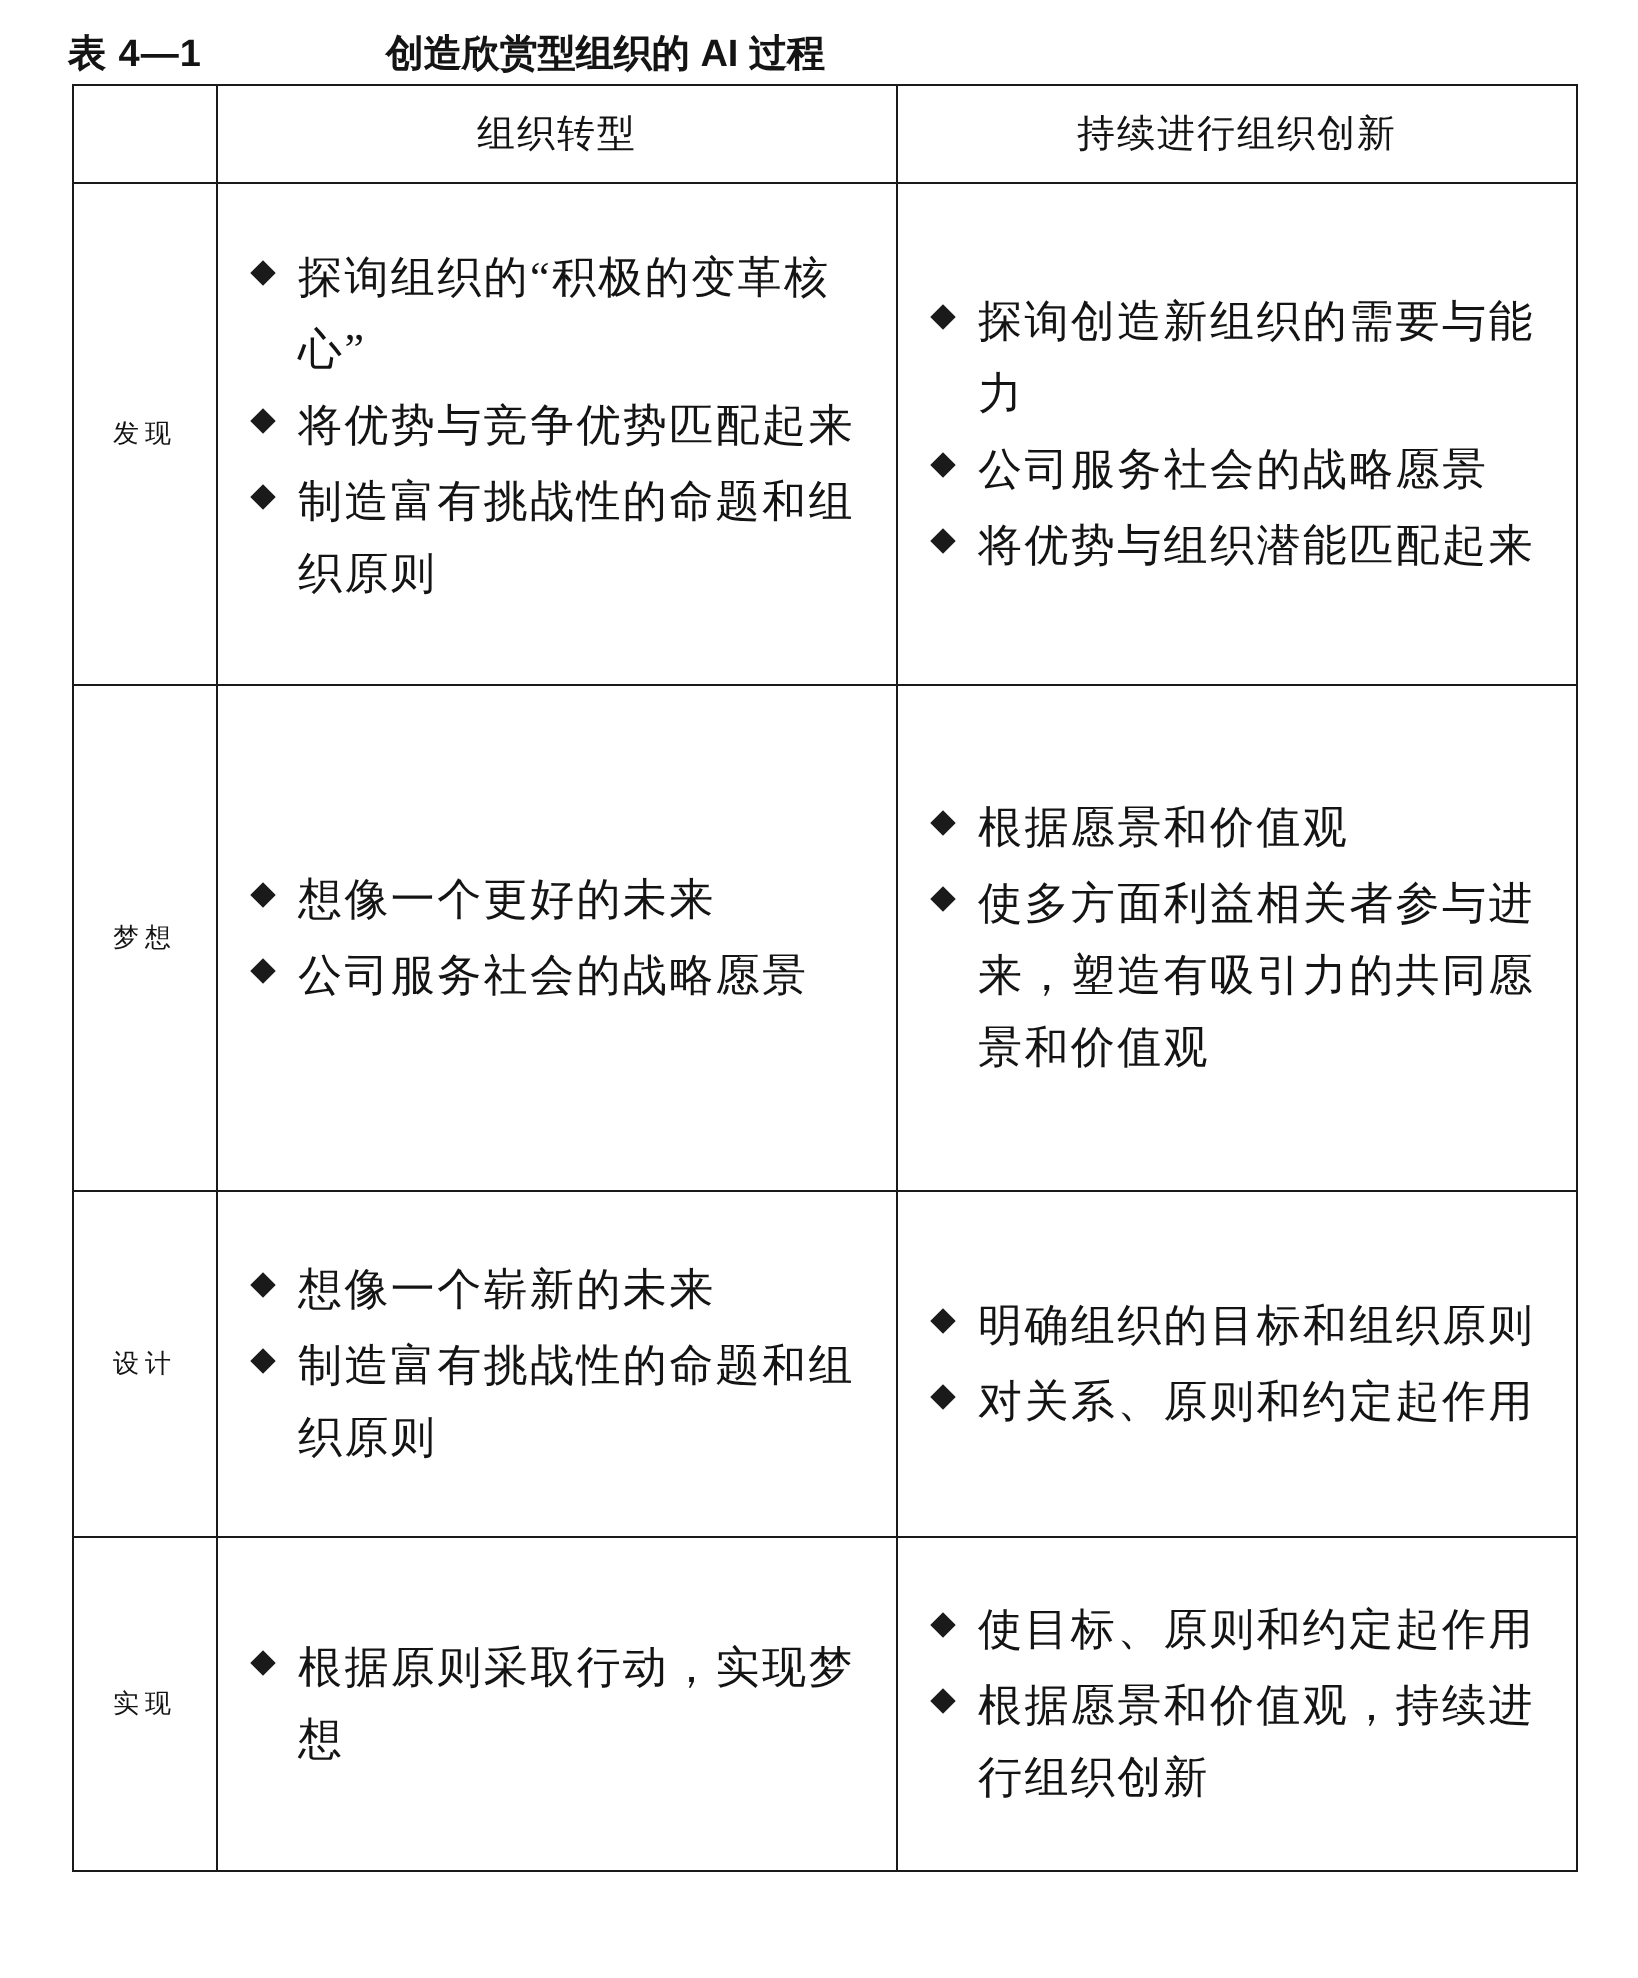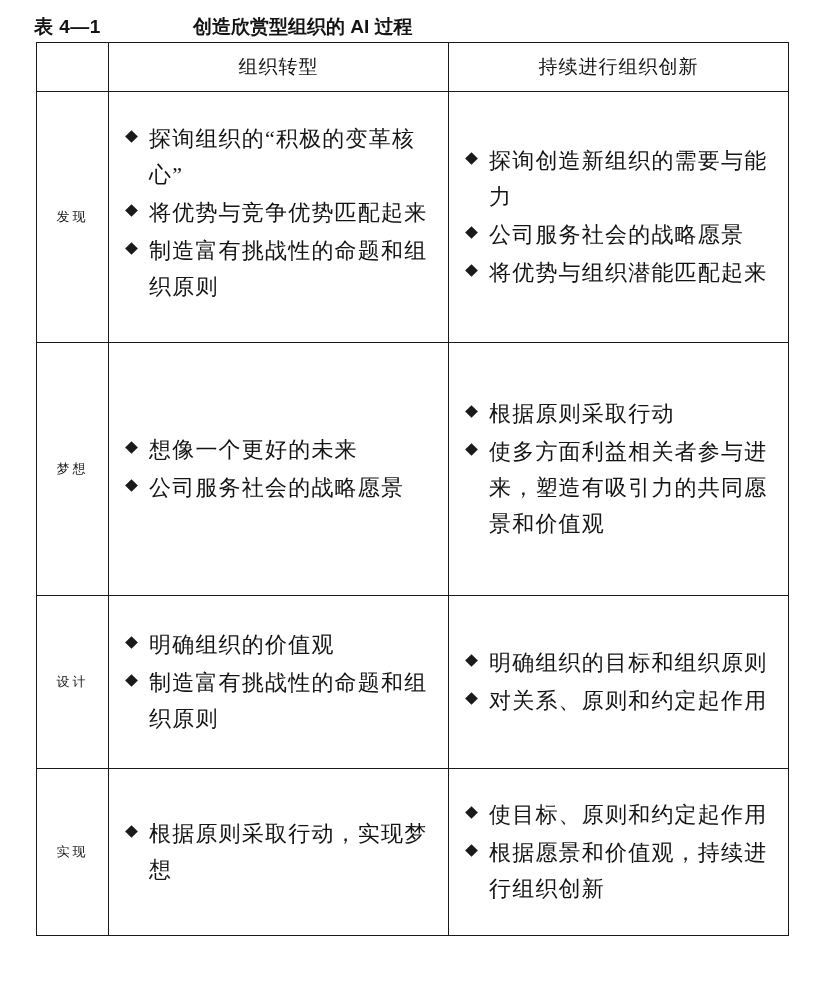--- a/index.html
+++ b/index.html
@@ -159,31 +159,31 @@
       <tr class="row-dream">
         <td class="stage-cell">梦想</td>
         <td class="c1 cell-mid">
           <ul class="bullets">
             <li><span class="dia"></span><span>想像一个更好的未来</span></li>
             <li><span class="dia"></span><span>公司服务社会的战略愿景</span></li>
           </ul>
         </td>
         <td class="c2 cell-mid">
           <ul class="bullets">
-            <li><span class="dia"></span><span>根据原则采取行动</span></li>
+            <li><span class="dia"></span><span>根据愿景和价值观</span></li>
             <li><span class="dia"></span><span>使多方面利益相关者参与进来，塑造有吸引力的共同愿景和价值观</span></li>
           </ul>
         </td>
       </tr>
 
       <tr class="row-design">
         <td class="stage-cell">设计</td>
         <td class="c1 cell-mid">
           <ul class="bullets">
-            <li><span class="dia"></span><span>明确组织的价值观</span></li>
+            <li><span class="dia"></span><span>想像一个崭新的未来</span></li>
             <li><span class="dia"></span><span>制造富有挑战性的命题和组织原则</span></li>
           </ul>
         </td>
         <td class="c2 cell-mid">
           <ul class="bullets">
             <li><span class="dia"></span><span>明确组织的目标和组织原则</span></li>
             <li><span class="dia"></span><span>对关系、原则和约定起作用</span></li>
           </ul>
         </td>
       </tr>

